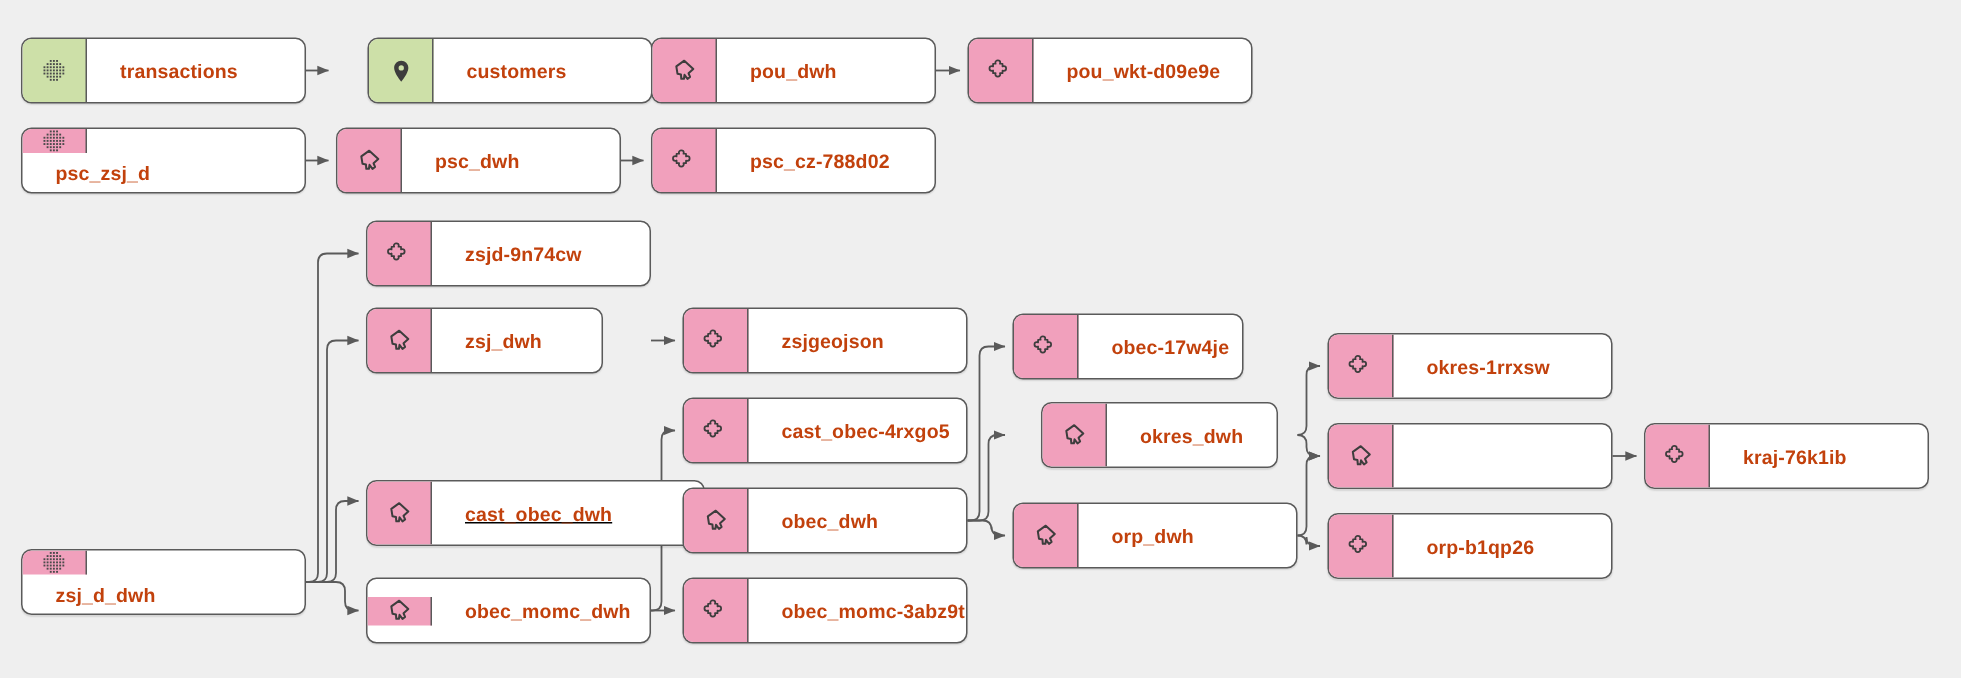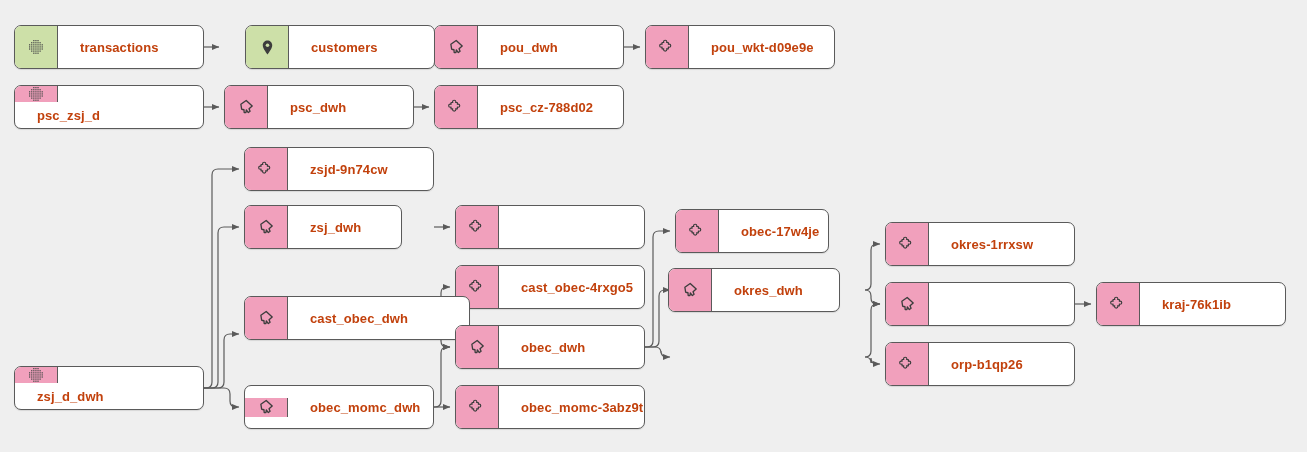--- a/index.html
+++ b/index.html
@@ -239,30 +239,31 @@
         </svg>
       </div>
       <div class="node-label">zsj_dwh</div>
     </div>
     <div class="node" style="left: 455px; top: 205px; width: 190px;">
       <div class="node-icon pink">
         <svg width="18" height="18" viewBox="0 0 24 24">
           <path d="M9.6 3.0c-1.3 0-2.2 0.9-2.2 2.0 0 0.4 0.1 0.7 0.3 1.0H5.4v2.4c-0.3-0.2-0.7-0.3-1.1-0.3-1.2 0-2.1 0.9-2.1 2.1s0.9 2.1 2.1 2.1c0.4 0 0.8-0.1 1.1-0.3v2.4h2.3c-0.2 0.3-0.3 0.6-0.3 1.0 0 1.1 0.9 2.0 2.2 2.0s2.2-0.9 2.2-2.0c0-0.4-0.1-0.7-0.3-1.0h2.3v-2.4c0.3 0.2 0.7 0.3 1.1 0.3 1.2 0 2.1-0.9 2.1-2.1s-0.9-2.1-2.1-2.1c-0.4 0-0.8 0.1-1.1 0.3V6.0h-2.3c0.2-0.3 0.3-0.6 0.3-1.0 0-1.1-0.9-2.0-2.2-2.0z" fill="none" stroke="#3d3d3d" stroke-width="1.55" stroke-linejoin="round"></path>
         </svg>
       </div>
+      <div class="node-label">zsjgeojson</div>
     </div>
     <div class="node" style="left: 455px; top: 265px; width: 190px;">
       <div class="node-icon pink">
         <svg width="18" height="18" viewBox="0 0 24 24">
           <path d="M9.6 3.0c-1.3 0-2.2 0.9-2.2 2.0 0 0.4 0.1 0.7 0.3 1.0H5.4v2.4c-0.3-0.2-0.7-0.3-1.1-0.3-1.2 0-2.1 0.9-2.1 2.1s0.9 2.1 2.1 2.1c0.4 0 0.8-0.1 1.1-0.3v2.4h2.3c-0.2 0.3-0.3 0.6-0.3 1.0 0 1.1 0.9 2.0 2.2 2.0s2.2-0.9 2.2-2.0c0-0.4-0.1-0.7-0.3-1.0h2.3v-2.4c0.3 0.2 0.7 0.3 1.1 0.3 1.2 0 2.1-0.9 2.1-2.1s-0.9-2.1-2.1-2.1c-0.4 0-0.8 0.1-1.1 0.3V6.0h-2.3c0.2-0.3 0.3-0.6 0.3-1.0 0-1.1-0.9-2.0-2.2-2.0z" fill="none" stroke="#3d3d3d" stroke-width="1.55" stroke-linejoin="round"></path>
         </svg>
       </div>
       <div class="node-label">cast_obec-4rxgo5</div>
     </div>
-    <div class="node" style="left: 244px; top: 296px; width: 226px;">
+    <div class="node" style="left: 244px; top: 320px; width: 226px; text-decoration: underline;">
       <div class="node-icon pink">
         <svg width="19" height="19" viewBox="0 0 24 24">
           <path d="M11.6 3.1 4.9 7.9l1.0 6.3 2.9 0.6 0.3 3.6 2.2-0.1 0.5-3.3 2.5 3.4 2.2-1.6-1.3-3.1 4.0-3.6z" fill="none" stroke="#3d3d3d" stroke-width="1.7" stroke-linejoin="round" stroke-linecap="round"></path>
         </svg>
       </div>
       <div class="node-label">cast_obec_dwh</div>
     </div>
     <div class="node" style="left: 455px; top: 325px; width: 190px;">
       <div class="node-icon pink">
         <svg width="19" height="19" viewBox="0 0 24 24">
@@ -332,27 +333,35 @@
       <div class="node-label">zsj_d_dwh</div>
     </div>
     <div class="node" style="left: 675px; top: 209px; width: 154px;">
       <div class="node-icon pink">
         <svg width="18" height="18" viewBox="0 0 24 24">
           <path d="M9.6 3.0c-1.3 0-2.2 0.9-2.2 2.0 0 0.4 0.1 0.7 0.3 1.0H5.4v2.4c-0.3-0.2-0.7-0.3-1.1-0.3-1.2 0-2.1 0.9-2.1 2.1s0.9 2.1 2.1 2.1c0.4 0 0.8-0.1 1.1-0.3v2.4h2.3c-0.2 0.3-0.3 0.6-0.3 1.0 0 1.1 0.9 2.0 2.2 2.0s2.2-0.9 2.2-2.0c0-0.4-0.1-0.7-0.3-1.0h2.3v-2.4c0.3 0.2 0.7 0.3 1.1 0.3 1.2 0 2.1-0.9 2.1-2.1s-0.9-2.1-2.1-2.1c-0.4 0-0.8 0.1-1.1 0.3V6.0h-2.3c0.2-0.3 0.3-0.6 0.3-1.0 0-1.1-0.9-2.0-2.2-2.0z" fill="none" stroke="#3d3d3d" stroke-width="1.55" stroke-linejoin="round"></path>
         </svg>
       </div>
       <div class="node-label">obec-17w4je</div>
     </div>
-    <div class="node" style="left: 668px; top: 268px; width: 172px; justify-content: space-between;">
+    <div class="node" style="left: 694px; top: 268px; width: 158px; justify-content: space-between;">
       <div class="node-icon pink">
         <svg width="19" height="19" viewBox="0 0 24 24">
           <path d="M11.6 3.1 4.9 7.9l1.0 6.3 2.9 0.6 0.3 3.6 2.2-0.1 0.5-3.3 2.5 3.4 2.2-1.6-1.3-3.1 4.0-3.6z" fill="none" stroke="#3d3d3d" stroke-width="1.7" stroke-linejoin="round" stroke-linecap="round"></path>
         </svg>
       </div>
       <div class="node-label">okres_dwh</div>
+    </div>
+    <div class="node" style="left: 675px; top: 335px; width: 190px;">
+      <div class="node-icon pink">
+        <svg width="19" height="19" viewBox="0 0 24 24">
+          <path d="M11.6 3.1 4.9 7.9l1.0 6.3 2.9 0.6 0.3 3.6 2.2-0.1 0.5-3.3 2.5 3.4 2.2-1.6-1.3-3.1 4.0-3.6z" fill="none" stroke="#3d3d3d" stroke-width="1.7" stroke-linejoin="round" stroke-linecap="round"></path>
+        </svg>
+      </div>
+      <div class="node-label">orp_dwh</div>
     </div>
     <div class="node" style="left: 885px; top: 222px; width: 190px;">
       <div class="node-icon pink">
         <svg width="18" height="18" viewBox="0 0 24 24">
           <path d="M9.6 3.0c-1.3 0-2.2 0.9-2.2 2.0 0 0.4 0.1 0.7 0.3 1.0H5.4v2.4c-0.3-0.2-0.7-0.3-1.1-0.3-1.2 0-2.1 0.9-2.1 2.1s0.9 2.1 2.1 2.1c0.4 0 0.8-0.1 1.1-0.3v2.4h2.3c-0.2 0.3-0.3 0.6-0.3 1.0 0 1.1 0.9 2.0 2.2 2.0s2.2-0.9 2.2-2.0c0-0.4-0.1-0.7-0.3-1.0h2.3v-2.4c0.3 0.2 0.7 0.3 1.1 0.3 1.2 0 2.1-0.9 2.1-2.1s-0.9-2.1-2.1-2.1c-0.4 0-0.8 0.1-1.1 0.3V6.0h-2.3c0.2-0.3 0.3-0.6 0.3-1.0 0-1.1-0.9-2.0-2.2-2.0z" fill="none" stroke="#3d3d3d" stroke-width="1.55" stroke-linejoin="round"></path>
         </svg>
       </div>
       <div class="node-label">okres-1rrxsw</div>
     </div>
     <div class="node" style="left: 885px; top: 282px; width: 190px;">

